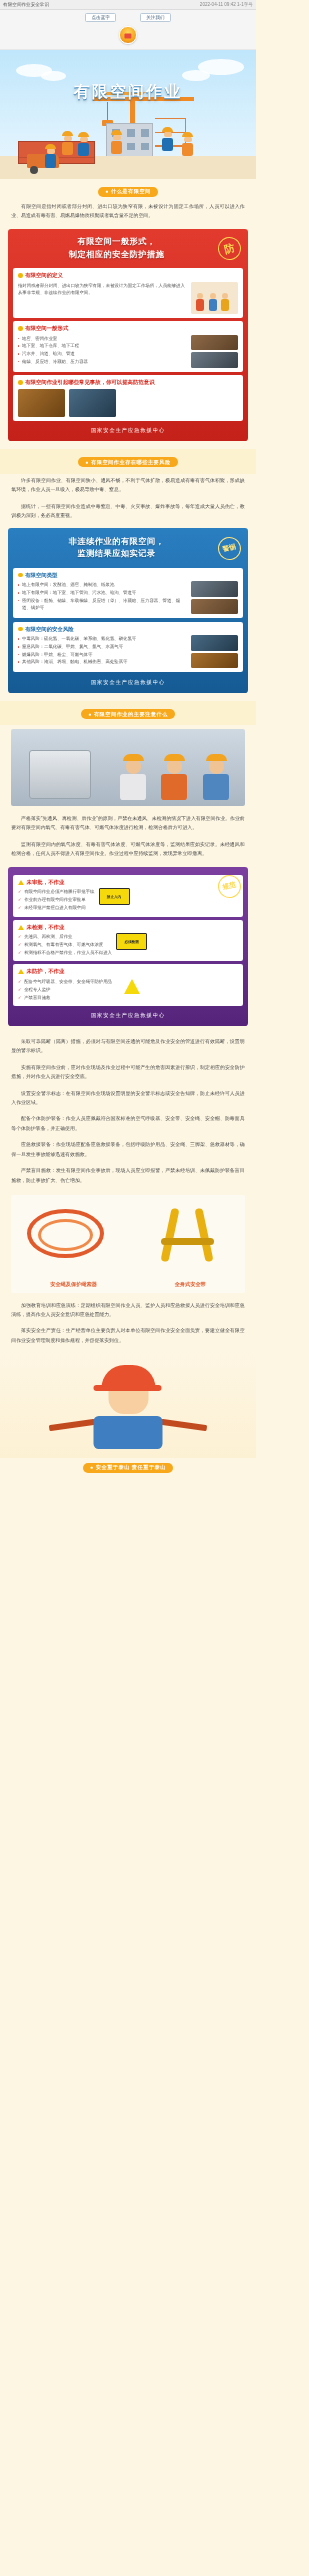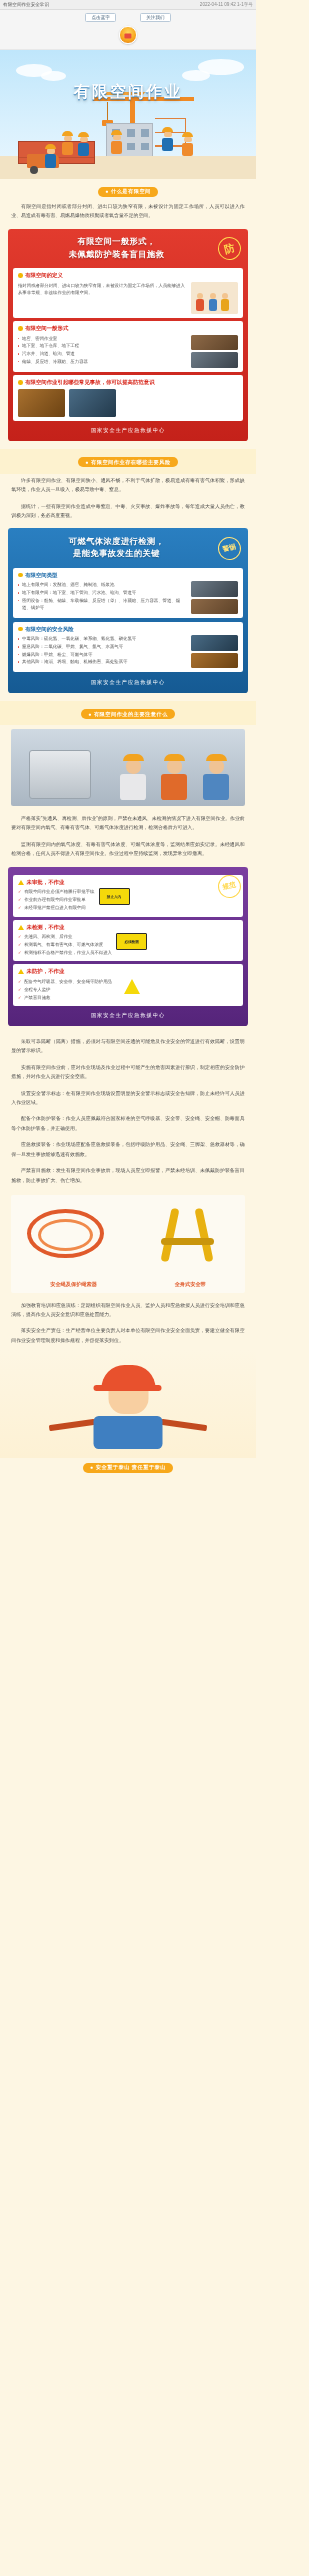--- a/index.html
+++ b/index.html
@@ -404,21 +404,21 @@
       <span class="dot">●</span><span>什么是有限空间</span>
     </span>
   </div>
 
   <div class="para">有限空间是指封闭或者部分封闭、进出口较为狭窄有限，未被设计为固定工作场所，人员可以进入作业、易造成有毒有害、易燃易爆物质积聚或者氧含量不足的空间。</div>
 
   <div class="poster red">
     <div class="poster-stamp">防</div>
     <div class="poster-title">
       <span>有限空间一般形式，</span>
-      <span class="line2">未佩戴防护装备盲目施救</span>
+      <span class="line2">制定相应的安全防护措施</span>
     </div>
 
     <div class="panel">
       <div class="panel-head">
         <span class="bullet"></span>
         <span>有限空间的定义</span>
       </div>
       <div class="panel-body">
         <div class="panel-text plain">
           <div>指封闭或者部分封闭、进出口较为狭窄有限，未被设计为固定工作场所，人员能够进入从事非常规、非连续作业的有限空间。</div>
@@ -480,22 +480,22 @@
       </span>
     </div>
   </div>
 
   <div class="para">许多有限空间作业、有限空间狭小、通风不畅，不利于气体扩散，极易造成有毒有害气体积聚，形成缺氧环境，作业人员一旦吸入，极易导致中毒、窒息。</div>
   <div class="para">据统计，一些有限空间作业造成中毒窒息、中毒、火灾事故、爆炸事故等，每年造成大量人员伤亡，教训极为深刻，务必高度重视。</div>
 
   <div class="poster blue">
     <div class="poster-stamp" style="font-size:6.7px">警惕</div>
     <div class="poster-title">
-      <span>可燃气体浓度进行检测，</span>
-      <span class="line2">是能免事故发生的关键</span>
+      <span>非连续作业的有限空间，</span>
+      <span class="line2">监测结果应如实记录</span>
     </div>
 
     <div class="panel">
       <div class="panel-head">
         <span class="bullet"></span>
         <span>有限空间类型</span>
       </div>
       <div class="panel-body">
         <div class="panel-text">
           <div>地上有限空间：发酵池、酒窖、腌制池、纸浆池</div>

